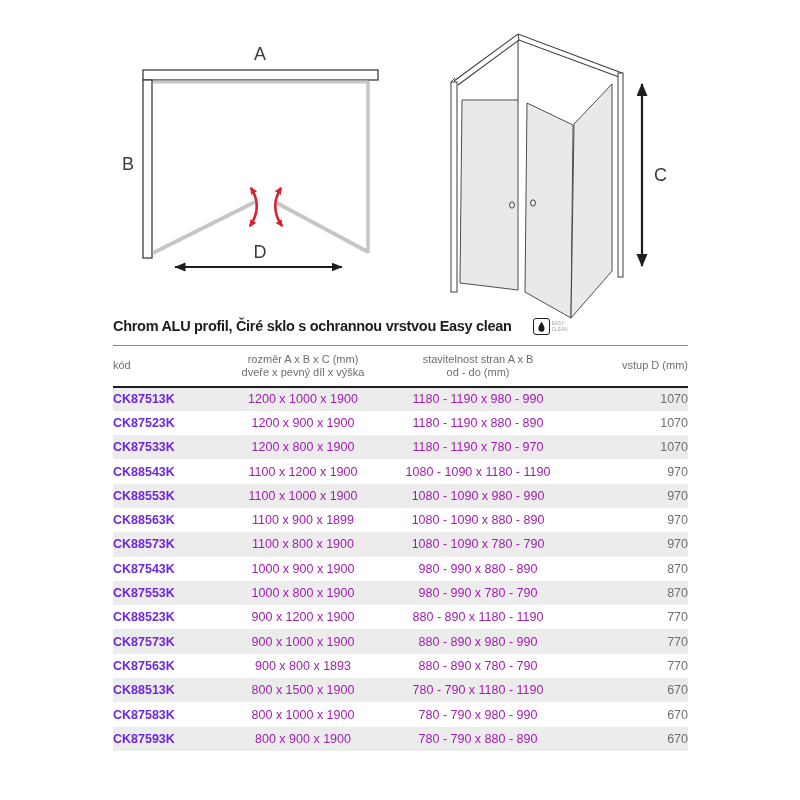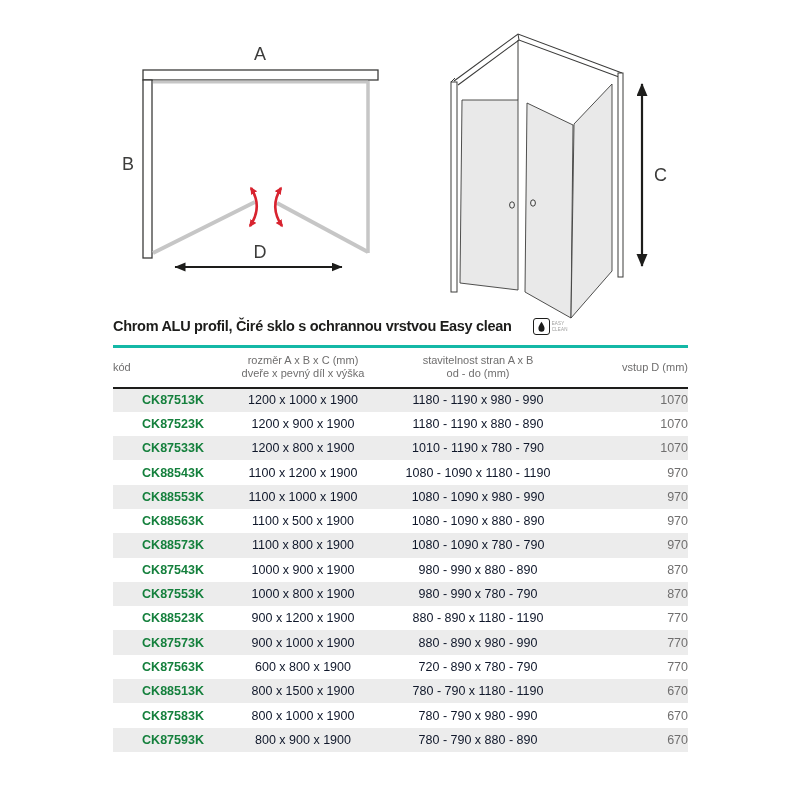--- a/index.html
+++ b/index.html
@@ -27,37 +27,37 @@
     width:15px; height:15px; border:1.2px solid #1d1d1b; border-radius:3px;
     display:flex; align-items:center; justify-content:center; background:#fff;
   }
   .ec-text { display:flex; flex-direction:column; font-size:4.5px; line-height:1.15;
     color:#9d9d9c; letter-spacing:0.2px; }
 
   
   .spec-table-wrap { position:absolute; left:113px; top:345px; width:575px; }
   table.spec {
     width:575px; border-collapse:collapse; table-layout:fixed;
-    border-top:3px solid #14b8a6;
+    border-top:1px solid #14b8a6;
   }
   table.spec thead tr { height:41px; border-bottom:2.5px solid #1d1d1b; }
   table.spec th {
     font-weight:normal; font-size:11px; color:#6f6e6e; line-height:13px;
     vertical-align:middle; padding:0;
   }
   th.h-kod { text-align:left; padding-left:5px; }
   th.h-mid { text-align:center; }
   th.h-vst { text-align:right; padding-right:4px; }
   .h-line { display:block; }
 
   table.spec tbody tr { height:24.3px; }
   table.spec tbody tr:nth-child(odd) { background:#ececec; }
   table.spec td { padding:0; font-size:12.5px; vertical-align:middle; }
-  td.c-kod { text-align:center; padding-left:5px; font-weight:bold; color:#15803d; }
-  td.c-roz, td.c-sta { text-align:center; color:#0f172a; }
+  td.c-kod { text-align:left; padding-left:5px; font-weight:bold; color:#6d28d9; }
+  td.c-roz, td.c-sta { text-align:center; color:#a21caf; }
   td.c-vst { text-align:right; padding-right:20px; color:#706f6f; }
 </style>
 </head>
 <body>
 
 <svg class="topview-svg" width="290" height="260" viewBox="0 0 290 260">
   <defs>
     <marker id="blk" markerUnits="userSpaceOnUse" markerWidth="12" markerHeight="10" refX="10.5" refY="4.5" orient="auto-start-reverse">
       <path d="M0,0 L11,4.5 L0,9 Z" fill="#1d1d1b"></path>
     </marker>
@@ -170,41 +170,41 @@
   <tr>
     <td class="c-kod">CK87523K</td>
     <td class="c-roz">1200 x 900 x 1900</td>
     <td class="c-sta">1180 - 1190 x 880 - 890</td>
     <td class="c-vst">1070</td>
   </tr>
 
   <tr>
     <td class="c-kod">CK87533K</td>
     <td class="c-roz">1200 x 800 x 1900</td>
-    <td class="c-sta">1010 - 1190 x 780 - 790</td>
+    <td class="c-sta">1180 - 1190 x 780 - 970</td>
     <td class="c-vst">1070</td>
   </tr>
 
   <tr>
     <td class="c-kod">CK88543K</td>
     <td class="c-roz">1100 x 1200 x 1900</td>
     <td class="c-sta">1080 - 1090 x 1180 - 1190</td>
     <td class="c-vst">970</td>
   </tr>
 
   <tr>
     <td class="c-kod">CK88553K</td>
     <td class="c-roz">1100 x 1000 x 1900</td>
     <td class="c-sta">1080 - 1090 x 980 - 990</td>
     <td class="c-vst">970</td>
   </tr>
 
   <tr>
     <td class="c-kod">CK88563K</td>
-    <td class="c-roz">1100 x 500 x 1900</td>
+    <td class="c-roz">1100 x 900 x 1899</td>
     <td class="c-sta">1080 - 1090 x 880 - 890</td>
     <td class="c-vst">970</td>
   </tr>
 
   <tr>
     <td class="c-kod">CK88573K</td>
     <td class="c-roz">1100 x 800 x 1900</td>
     <td class="c-sta">1080 - 1090 x 780 - 790</td>
     <td class="c-vst">970</td>
   </tr>
@@ -233,22 +233,22 @@
 
   <tr>
     <td class="c-kod">CK87573K</td>
     <td class="c-roz">900 x 1000 x 1900</td>
     <td class="c-sta">880 - 890 x 980 - 990</td>
     <td class="c-vst">770</td>
   </tr>
 
   <tr>
     <td class="c-kod">CK87563K</td>
-    <td class="c-roz">600 x 800 x 1900</td>
-    <td class="c-sta">720 - 890 x 780 - 790</td>
+    <td class="c-roz">900 x 800 x 1893</td>
+    <td class="c-sta">880 - 890 x 780 - 790</td>
     <td class="c-vst">770</td>
   </tr>
 
   <tr>
     <td class="c-kod">CK88513K</td>
     <td class="c-roz">800 x 1500 x 1900</td>
     <td class="c-sta">780 - 790 x 1180 - 1190</td>
     <td class="c-vst">670</td>
   </tr>
 

